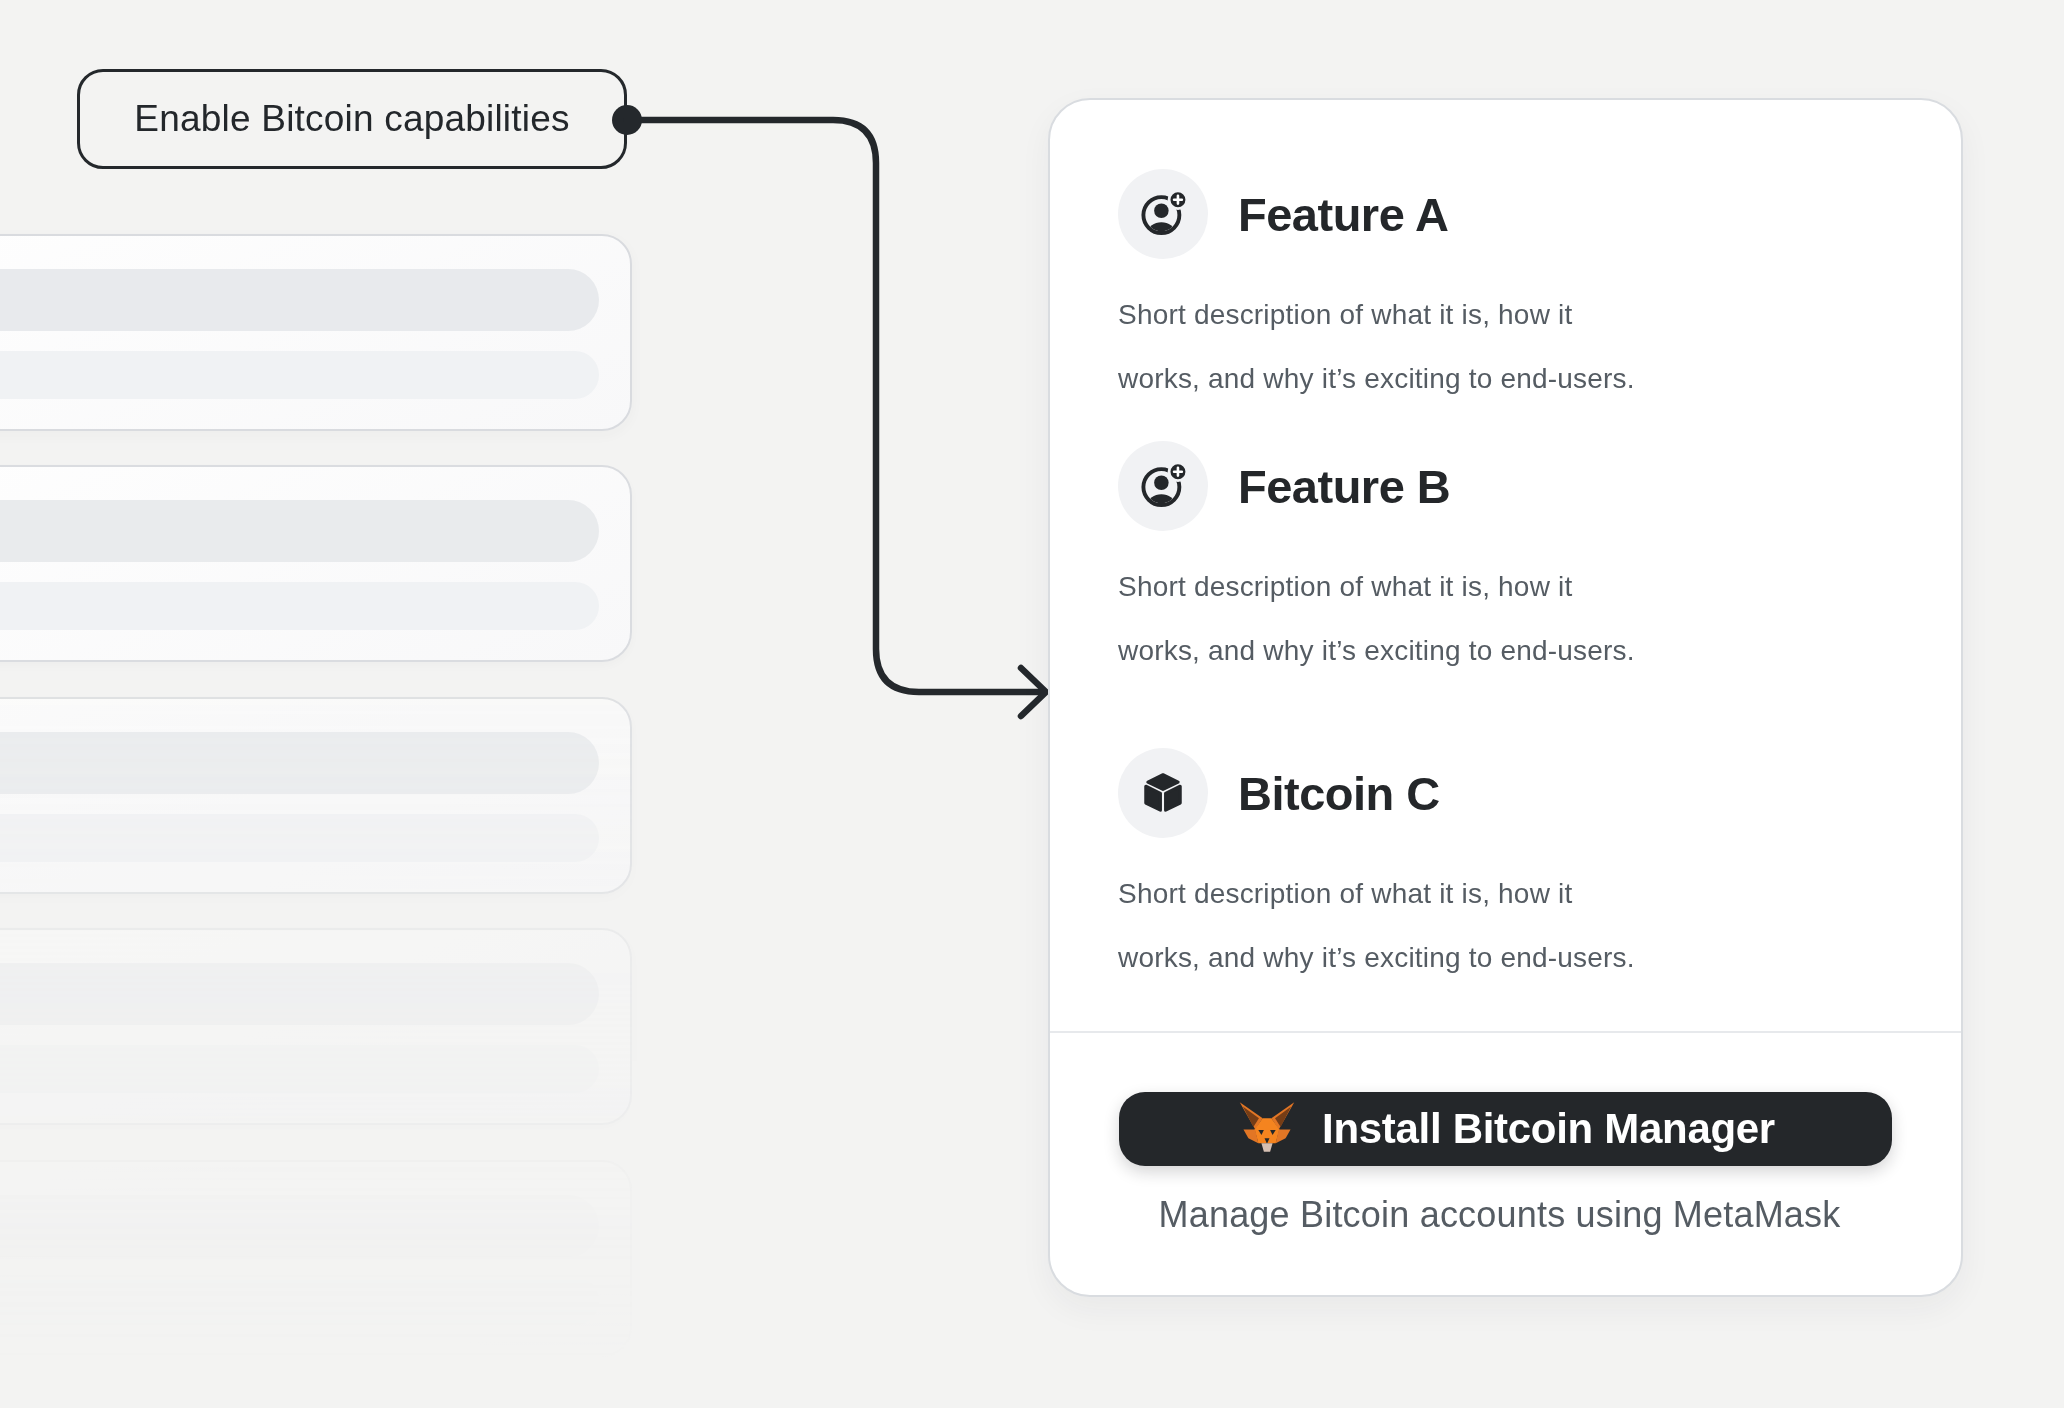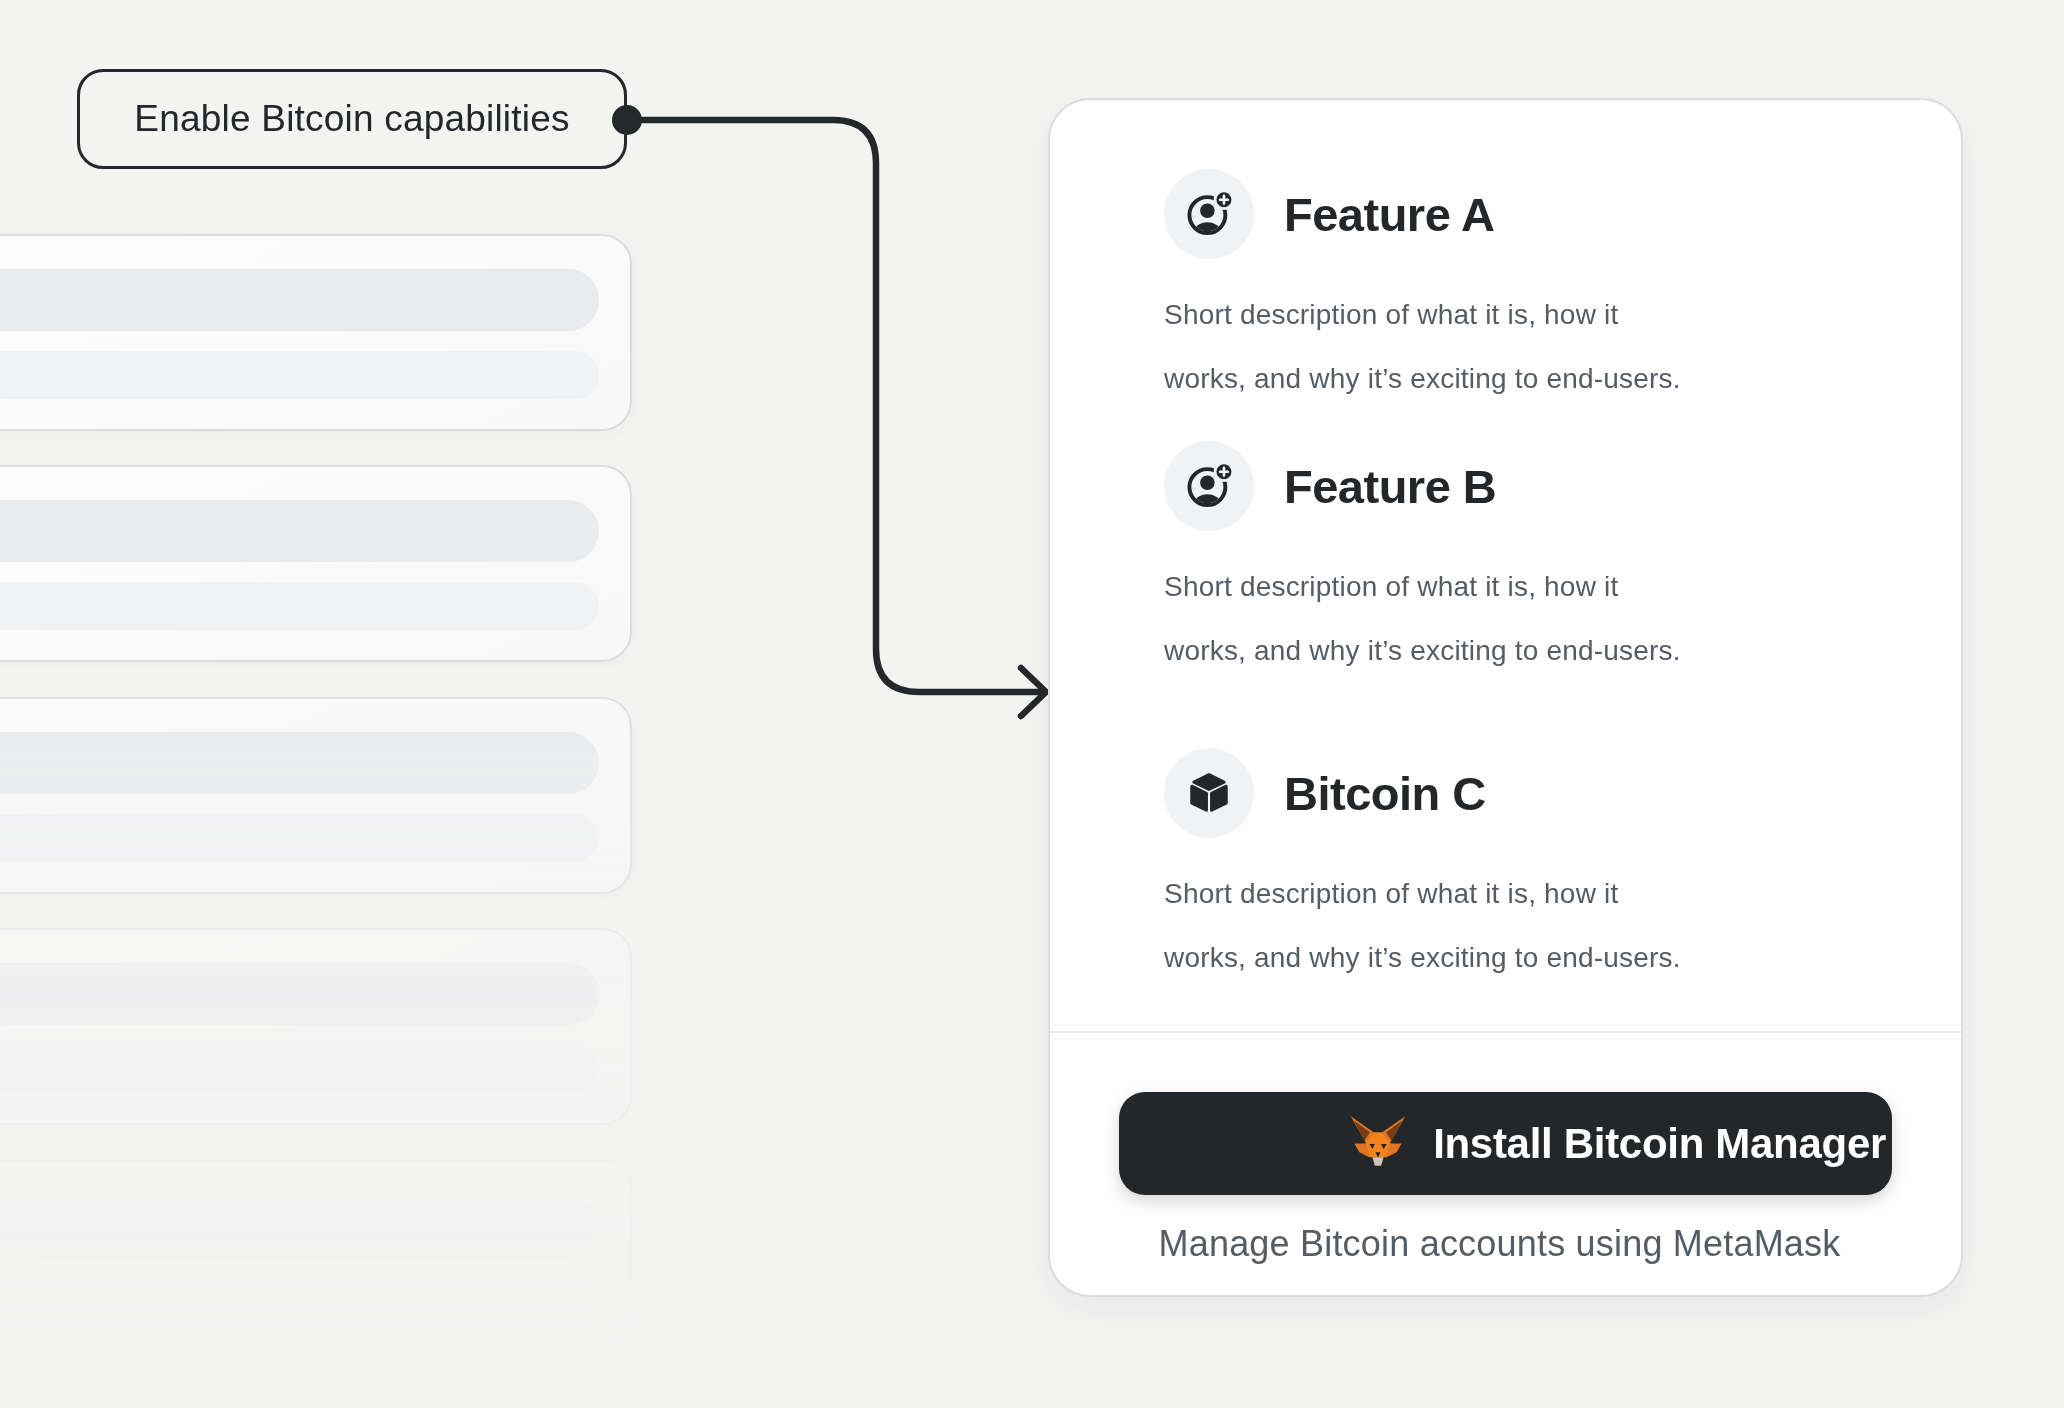--- a/index.html
+++ b/index.html
@@ -47,21 +47,21 @@
   .connector{position:absolute;left:0;top:0;pointer-events:none;}
 
   
   .feature-card{
     position:absolute;left:1048px;top:98px;width:915px;height:1199px;
     background:#ffffff;border:2px solid #d9dce0;border-radius:42px;
     box-shadow:0 12px 32px rgba(40,45,50,.05);
     box-sizing:border-box;
   }
   .features{position:absolute;left:0;top:0;right:0;height:931px;}
-  .feature{position:absolute;left:68px;right:50px;margin-left:46px;}
+  .feature{position:absolute;left:68px;right:50px;}
   .feature.f-a{top:69px;}
   .feature.f-b{top:341px;}
   .feature.f-c{top:648px;}
   .feature-head{display:flex;align-items:center;}
   .icon-circle{
     width:90px;height:90px;border-radius:50%;background:#f1f2f4;
     display:flex;align-items:center;justify-content:center;flex:0 0 auto;
   }
   .feature-title{
     margin:0 0 0 30px;font-size:47px;font-weight:700;color:#24272a;letter-spacing:-.5px;
@@ -72,23 +72,23 @@
   .feature-desc span{display:block;}
 
   
   .card-footer{
     position:absolute;left:0;right:0;top:931px;bottom:0;
     border-top:2px solid #e7e9ec;
     display:flex;flex-direction:column;align-items:center;
     padding-top:59px;box-sizing:border-box;
   }
   .install-btn{
-    width:773px;height:103px;border:none;cursor:pointer;
+    width:773px;height:74px;border:none;cursor:pointer;
     background:#24272a;border-radius:26px;
-    display:flex;align-items:center;justify-content:flex-end;
+    display:flex;align-items:center;justify-content:center;
     box-shadow:0 6px 16px rgba(20,22,25,.18);
   }
   .install-btn .label{
     color:#ffffff;font-size:42px;font-weight:700;letter-spacing:-.3px;
     font-family:"Liberation Sans","DejaVu Sans",sans-serif;white-space:nowrap;
   }
   .fox{display:flex;margin-right:24px;}
   .caption{
     margin:28px 12px 0 0;font-size:36px;color:#555c63;letter-spacing:.2px;
   }

